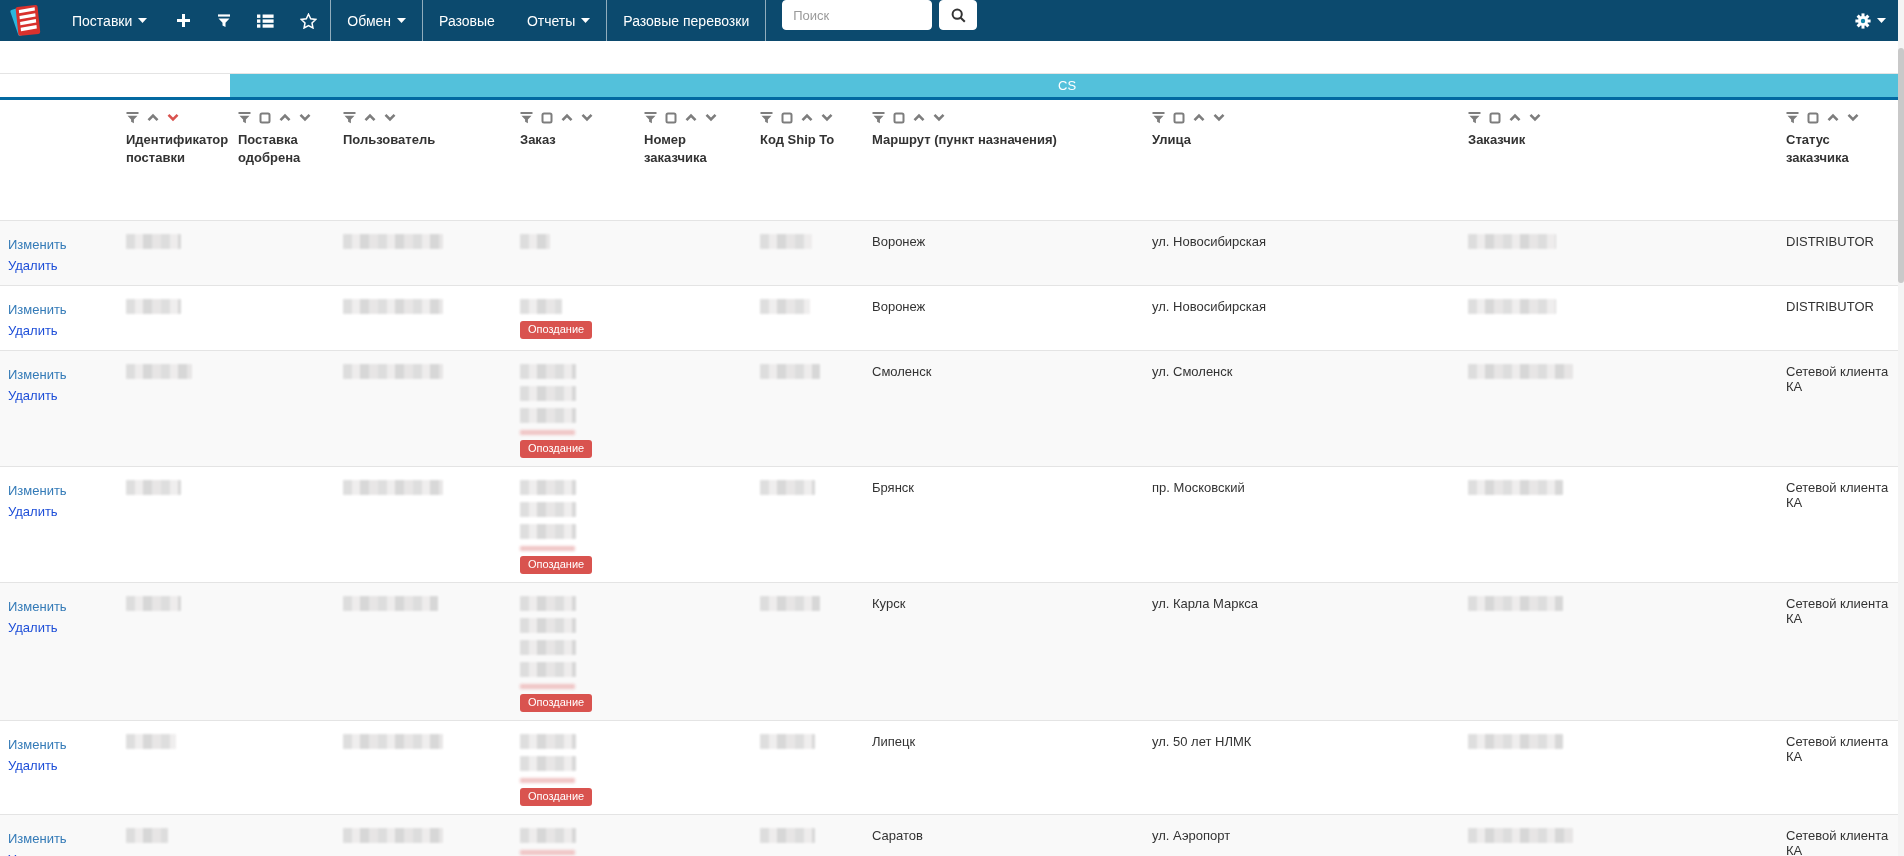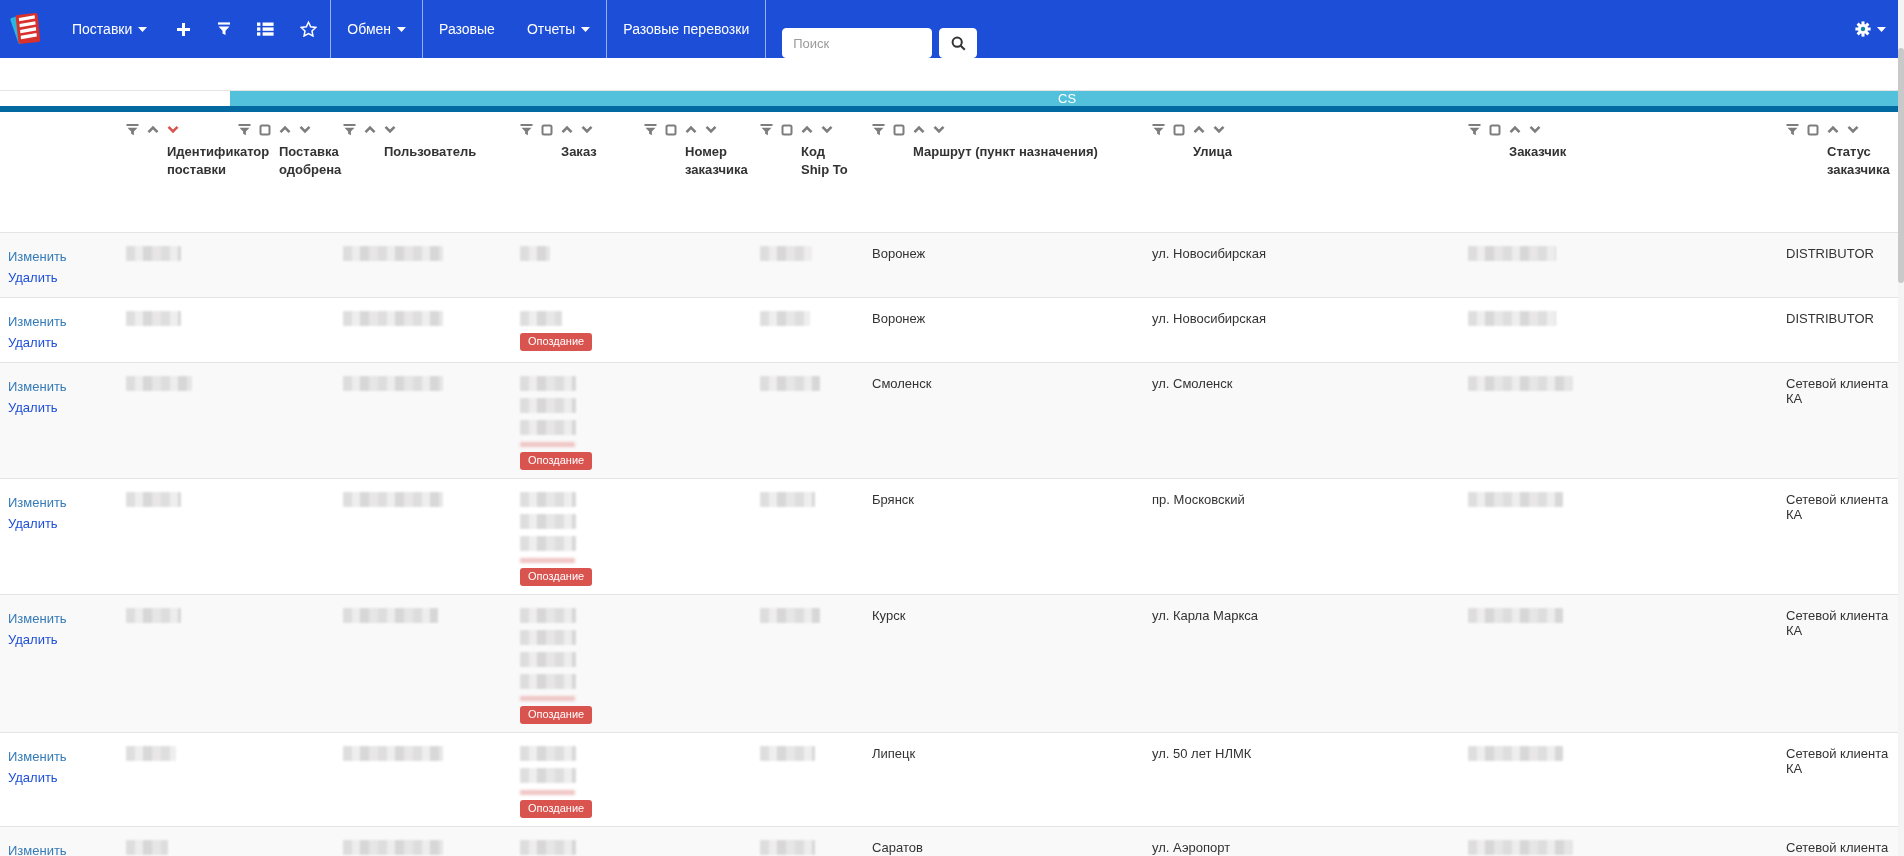--- a/index.html
+++ b/index.html
@@ -4,59 +4,59 @@
 <style>
   * { box-sizing: border-box; }
   html,body { margin:0; padding:0; }
   body {
     width:1904px; height:856px; overflow:hidden; position:relative;
     font-family:"Liberation Sans", sans-serif; background:#fff; color:#333;
   }
 
   
   .navbar {
-    height:58px; background:#1d4ed8; display:flex; align-items:stretch;
+    height:41px; background:#0c4a6e; display:flex; align-items:stretch;
     color:#fff; font-size:14px; position:relative;
   }
   .brand { display:flex; align-items:center; padding:0 10px 0 8px; }
   .nav-item {
     display:flex; align-items:center; gap:6px; padding:0 16px; cursor:pointer;
     white-space:nowrap; color:#fff;
   }
   .nav-icon-btn { padding:0 13px; }
   .nav-sep { width:1px; background:rgba(255,255,255,.55); align-self:stretch; }
-  .nav-search { display:flex; align-items:flex-end; gap:7px; padding:0 16px; }
+  .nav-search { display:flex; align-items:flex-start; gap:7px; padding:0 16px; }
   .nav-search input {
     width:150px; height:30px; border:1px solid #fff; border-radius:4px;
     padding:0 10px; font-size:13px; font-family:"Liberation Sans",sans-serif;
     outline:none; color:#333;
   }
   .nav-search input::placeholder { color:#9a9a9a; }
   .search-btn {
     width:38px; height:30px; background:#fff; border:1px solid #fff;
     border-radius:4px; display:flex; align-items:center; justify-content:center;
     cursor:pointer;
   }
   .nav-right { margin-left:auto; display:flex; align-items:center; padding:0 18px; gap:6px; cursor:pointer; }
 
   
   .table-wrap { margin-top:32px; }
   table { border-collapse:separate; border-spacing:0; table-layout:fixed; width:1904px; }
-  .group-row td { height:20px; border-bottom:6px solid #0369a1; padding:0; }
+  .group-row td { height:27px; border-bottom:3px solid #0369a1; padding:0; }
   .group-cs {
     background:#53c1db; color:#fff; text-align:center; font-size:13px;
     vertical-align:middle;
   }
   th {
     vertical-align:top; text-align:left; padding:11px 8px 8px;
     font-size:13px; font-weight:bold; color:#333; height:120px;
   }
   th .icons { display:flex; align-items:center; gap:8px; height:13px; margin-bottom:7px; }
   th .icons span { display:inline-flex; cursor:pointer; }
-  .col-label { line-height:1.35;margin-left:41px; }
+  .col-label { line-height:1.35; }
 
   td {
     vertical-align:top; padding:13px 8px 8px; font-size:13px; color:#333;
     border-top:1px solid #e4e4e4;
   }
   tr.stripe td { background:#f9f9f9; }
 
   .action-link { display:block; font-size:13px; line-height:1.65; text-decoration:none; cursor:pointer; }
   .link-edit { color:#337ab7; }
   .link-del  { color:#1d4ed8; }

